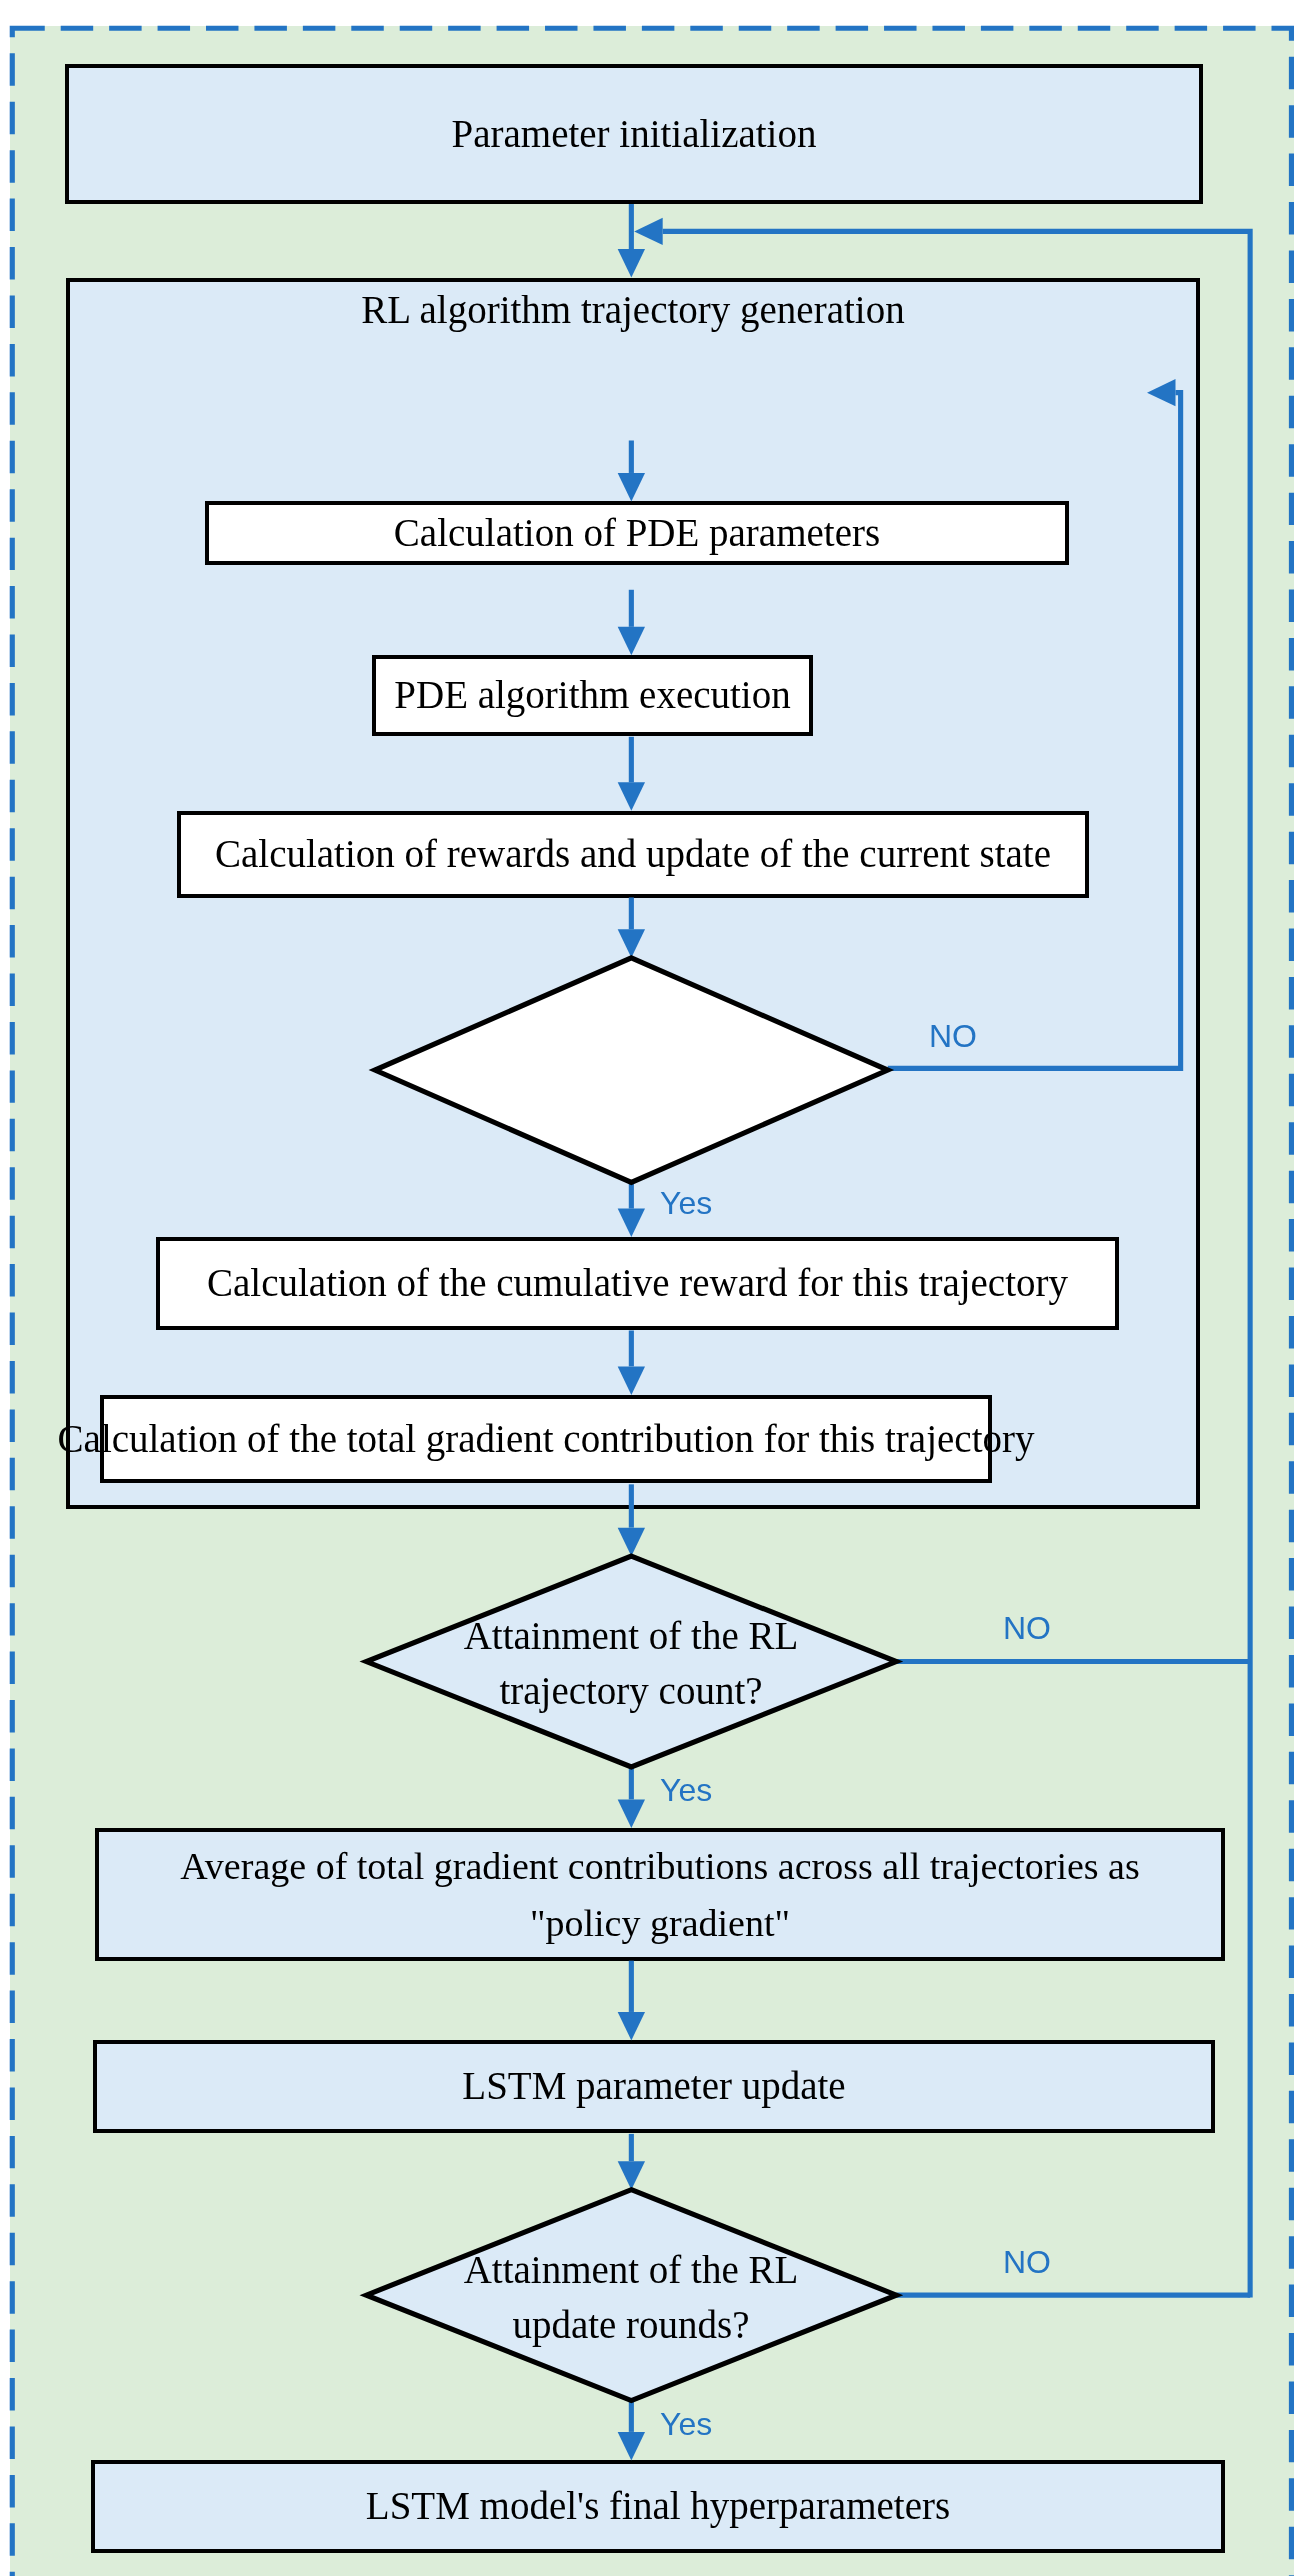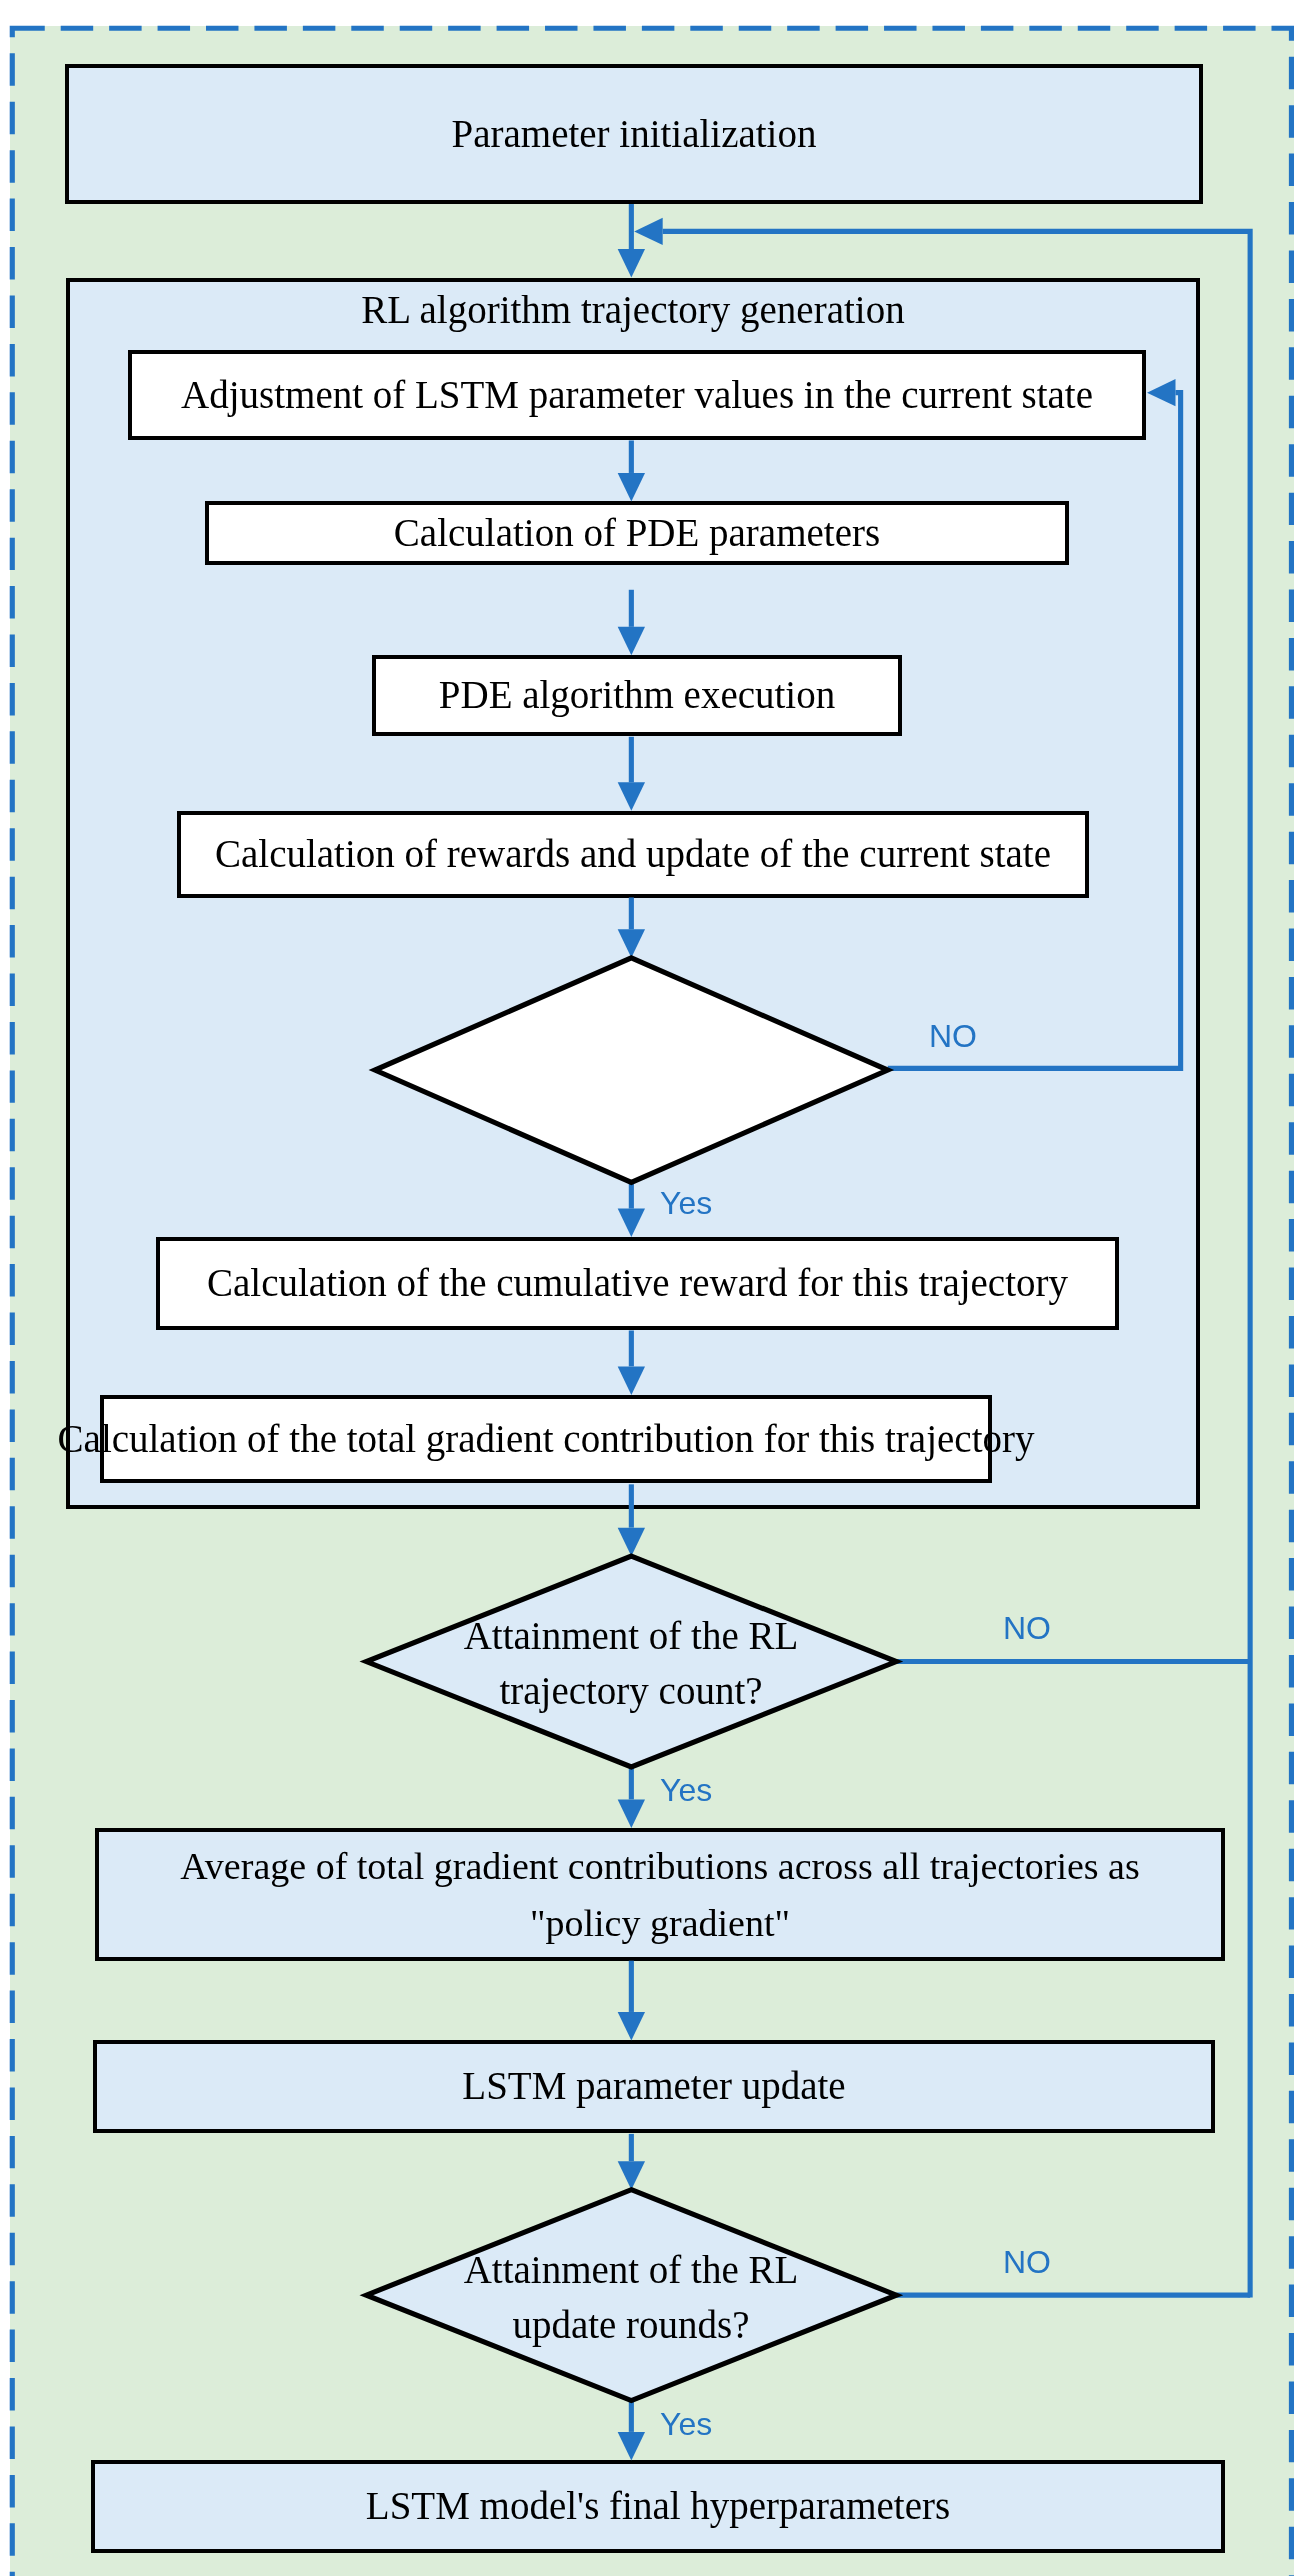--- a/index.html
+++ b/index.html
@@ -50,21 +50,21 @@
     position:absolute;z-index:3;
     font-family:"Liberation Sans","DejaVu Sans",sans-serif;
     font-size:32px;color:var(--decision-label-color,#2374c4);
   }
   
   #n-param-init{left:65px;top:48px;width:1138px;height:140px;}
   #n-group{left:66px;top:262px;width:1134px;height:1231px;display:block;}
   #n-group-label{left:66px;top:267px;width:1134px;height:52px;}
   #n-adjust{left:128px;top:334px;width:1018px;height:90px;}
   #n-calcpde{left:205px;top:485px;width:864px;height:64px;}
-  #n-pdeexec{left:372px;top:639px;width:530px;height:81px;}
+  #n-pdeexec{left:372px;top:639px;width:441px;height:81px;}
   #n-rewards{left:177px;top:795px;width:912px;height:87px;}
   #n-cumreward{left:156px;top:1221px;width:963px;height:93px;}
   #n-totalgrad{left:100px;top:1379px;width:892px;height:88px;}
   #n-policygrad{left:95px;top:1812px;width:1130px;height:133px;font-size:38px;}
   #n-lstmupdate{left:93px;top:2024px;width:1122px;height:93px;}
   #n-final{left:91px;top:2444px;width:1134px;height:93px;}
   #t-d1{left:403px;top:1004px;width:456px;height:103px;}
   #t-d2{left:403px;top:1595px;width:456px;height:103px;}
   #t-d3{left:403px;top:2229px;width:456px;height:103px;}
   #l-no1{left:929px;top:1002px;width:114px;height:40px;}
@@ -83,23 +83,20 @@
 
   <div class="node blue" id="n-param-init">
     <span>Parameter initialization</span>
   </div>
 
   <div class="node blue" id="n-group"></div>
   <div class="group-label" id="n-group-label">
     <span>RL algorithm trajectory generation</span>
   </div>
 
-  <div class="node white" id="n-adjust">
-    <span>Adjustment of LSTM parameter values in the current state</span>
-  </div>
 
   <div class="node white" id="n-calcpde">
     <span>Calculation of PDE parameters</span>
   </div>
 
   <div class="node white" id="n-pdeexec">
     <span>PDE algorithm execution</span>
   </div>
 
   <div class="node white" id="n-rewards">

